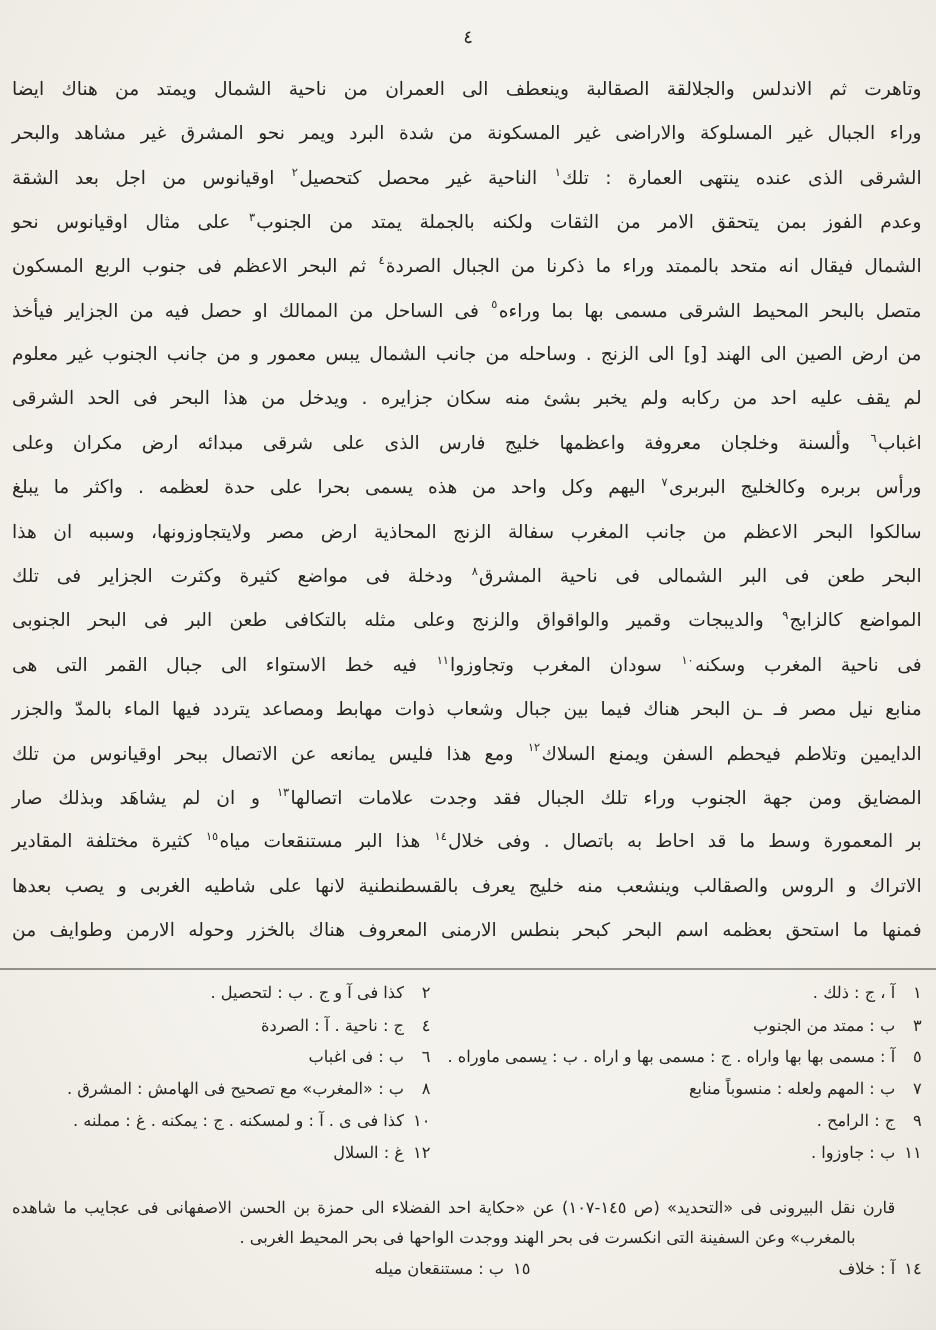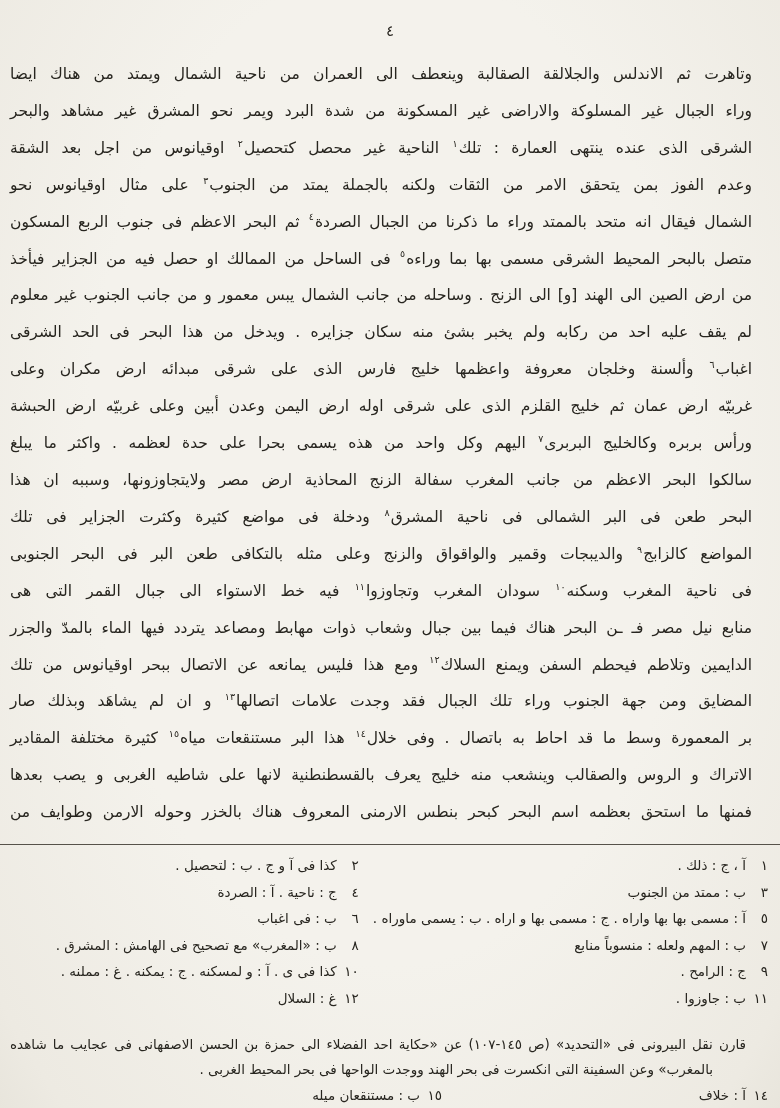--- a/index.html
+++ b/index.html
@@ -16,21 +16,21 @@
   }
   .page-number{
     text-align:center;
     padding-top:22px;
     height:22px;
     font-size:15px;
     letter-spacing:1px;
   }
   .main{
     margin-top:12px;
-    padding:0 28px 0 10px;
+    padding:0 12px 0 10px;
   }
   .line{
     font-size:15.5px;
     line-height:36.9px;
     text-align:justify;
     text-align-last:justify;
     white-space:normal;
   }
   .fnm{
     font-size:9.5px;
@@ -79,21 +79,20 @@
   <div class="main" id="main-text">
       <div class="line">وتاهرت ثم الاندلس والجلالقة الصقالبة وينعطف الى العمران من ناحية الشمال ويمتد من هناك ايضا</div>
       <div class="line">وراء الجبال غير المسلوكة والاراضى غير المسكونة من شدة البرد ويمر نحو المشرق غير مشاهد والبحر</div>
       <div class="line">الشرقى الذى عنده ينتهى العمارة : تلك<span class="fnm">١</span> الناحية غير محصل كتحصيل<span class="fnm">٢</span> اوقيانوس من اجل بعد الشقة</div>
       <div class="line">وعدم الفوز بمن يتحقق الامر من الثقات ولكنه بالجملة يمتد من الجنوب<span class="fnm">٣</span> على مثال اوقيانوس نحو</div>
       <div class="line">الشمال فيقال انه متحد بالممتد وراء ما ذكرنا من الجبال الصردة<span class="fnm">٤</span> ثم البحر الاعظم فى جنوب الربع المسكون</div>
       <div class="line">متصل بالبحر المحيط الشرقى مسمى بها بما وراءه<span class="fnm">٥</span> فى الساحل من الممالك او حصل فيه من الجزاير فيأخذ</div>
       <div class="line">من ارض الصين الى الهند [و] الى الزنج . وساحله من جانب الشمال يبس معمور و من جانب الجنوب غير معلوم</div>
       <div class="line">لم يقف عليه احد من ركابه ولم يخبر بشئ منه سكان جزايره . ويدخل من هذا البحر فى الحد الشرقى</div>
       <div class="line">اغباب<span class="fnm">٦</span> وألسنة وخلجان معروفة واعظمها خليج فارس الذى على شرقى مبدائه ارض مكران وعلى</div>
-      <div class="line">غربيّه ارض عمان ثم خليج القلزم الذى على شرقى اوله ارض اليمن وعدن أبين وعلى غربيّه ارض الحبشة</div>
       <div class="line">ورأس بربره وكالخليج البربرى<span class="fnm">٧</span> اليهم وكل واحد من هذه يسمى بحرا على حدة لعظمه . واكثر ما يبلغ</div>
       <div class="line">سالكوا البحر الاعظم من جانب المغرب سفالة الزنج المحاذية ارض مصر ولايتجاوزونها، وسببه ان هذا</div>
       <div class="line">البحر طعن فى البر الشمالى فى ناحية المشرق<span class="fnm">٨</span> ودخلة فى مواضع كثيرة وكثرت الجزاير فى تلك</div>
       <div class="line">المواضع كالزابج<span class="fnm">٩</span> والديبجات وقمير والواقواق والزنج وعلى مثله بالتكافى طعن البر فى البحر الجنوبى</div>
       <div class="line">فى ناحية المغرب وسكنه<span class="fnm">١٠</span> سودان المغرب وتجاوزوا<span class="fnm">١١</span> فيه خط الاستواء الى جبال القمر التى هى</div>
       <div class="line">منابع نيل مصر فـ ـن البحر هناك فيما بين جبال وشعاب ذوات مهابط ومصاعد يتردد فيها الماء بالمدّ والجزر</div>
       <div class="line">الدايمين وتلاطم فيحطم السفن ويمنع السلاك<span class="fnm">١٢</span> ومع هذا فليس يمانعه عن الاتصال ببحر اوقيانوس من تلك</div>
       <div class="line">المضايق ومن جهة الجنوب وراء تلك الجبال فقد وجدت علامات اتصالها<span class="fnm">١٣</span> و ان لم يشاهَد وبذلك صار</div>
       <div class="line">بر المعمورة وسط ما قد احاط به باتصال . وفى خلال<span class="fnm">١٤</span> هذا البر مستنقعات مياه<span class="fnm">١٥</span> كثيرة مختلفة المقادير</div>
       <div class="line">الاتراك و الروس والصقالب وينشعب منه خليج يعرف بالقسطنطنية لانها على شاطيه الغربى و يصب بعدها</div>

